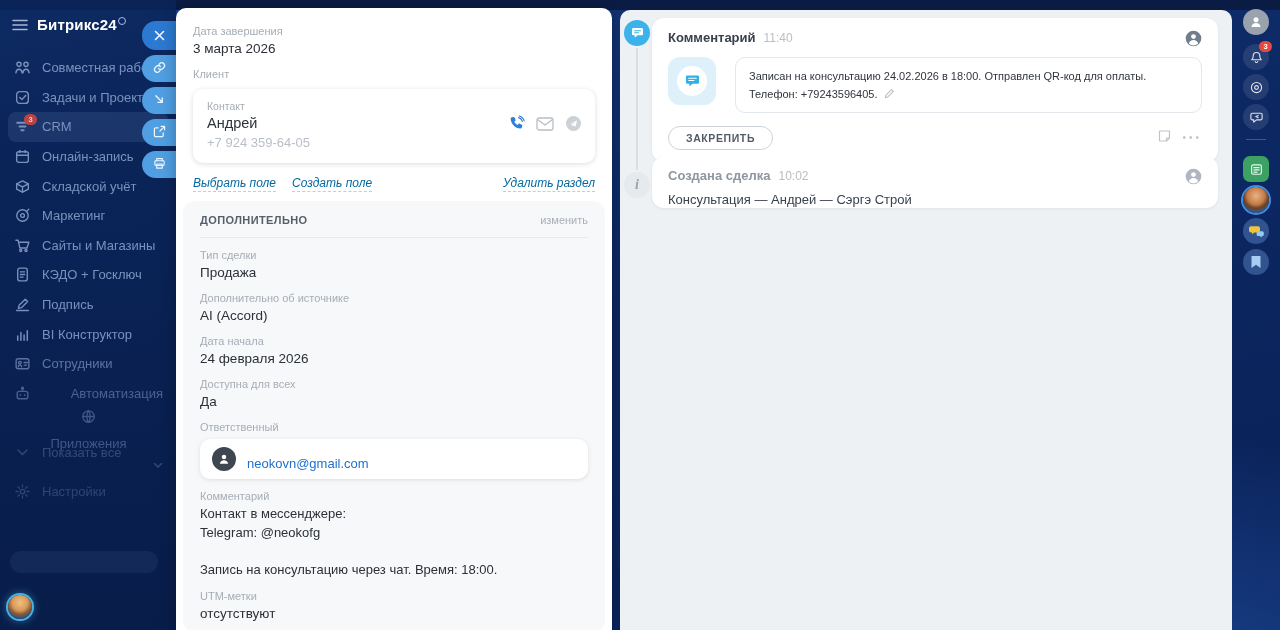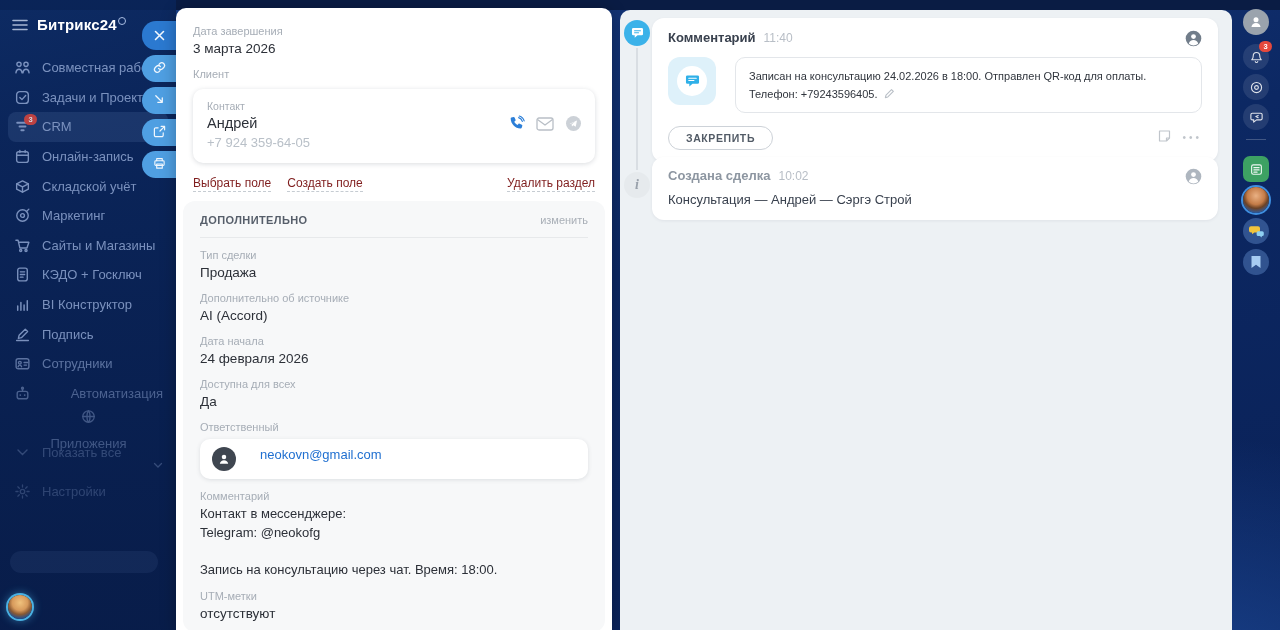--- a/index.html
+++ b/index.html
@@ -42,42 +42,42 @@
   
   .deal{position:absolute;left:176px;top:8px;width:436px;height:622px;background:#fff;border-radius:10px 10px 0 0;box-shadow:0 2px 16px rgba(0,0,0,.28);overflow:hidden;}
   .dp-top{padding:6px 17px 0;}
   .flabel{font-size:11px;color:#a6adb6;margin:11px 0 3px;}
   .fvalue{font-size:13.5px;color:#2c3038;line-height:17px;}
   .contact-card{margin-top:9px;background:#fff;border-radius:10px;box-shadow:0 1px 5px rgba(70,80,95,.2);padding:11px 14px 13px;position:relative;}
   .cc-label{font-size:10.5px;color:#a6adb6;}
   .cc-name{font-size:14.5px;color:#2c3038;margin:3px 0 4px;}
   .cc-phone{font-size:13px;color:#b9c0c8;}
   .cc-icons{position:absolute;right:13px;top:26px;display:flex;gap:11px;align-items:center;}
-  .links-row{display:flex;align-items:flex-end;margin:13px 0 9px;font-size:12px;color:#7f1d1d;}
+  .links-row{display:flex;align-items:flex-end;margin:13px 0 9px;font-size:12px;color:#0369a1;font-style:italic;}
   .lnk{border-bottom:1px dashed #c6ccd2;padding-bottom:1px;margin-right:16px;cursor:pointer;}
   .lnk.right{margin-left:auto;margin-right:0;}
   .sect{margin:4px 7px 12px;background:#f7f8f9;border-radius:12px;padding:13px 17px 10px;}
   .sect-head{display:flex;align-items:center;}
   .sect-title{font-size:11px;font-weight:bold;color:#565e6a;letter-spacing:.4px;}
   .sect-edit{margin-left:auto;font-size:11px;color:#a9afb7;cursor:pointer;}
   .sect-div{height:1px;background:#e7e9eb;margin-top:11px;}
-  .resp-card{background:#fff;border-radius:10px;box-shadow:0 1px 4px rgba(70,80,95,.15);padding:8px 12px;display:flex;align-items:flex-start;gap:24px;margin-top:6px;}
+  .resp-card{background:#fff;border-radius:10px;box-shadow:0 1px 4px rgba(70,80,95,.15);padding:8px 12px;display:flex;align-items:flex-end;gap:11px;margin-top:6px;}
   .resp-ava{width:24px;height:24px;border-radius:50%;background:#3f4650;display:flex;align-items:center;justify-content:center;flex:0 0 24px;}
   .resp-mail{font-size:13px;color:#1f6fd0;cursor:pointer;}
   .pre{white-space:pre-line;font-size:13px;color:#2c3038;line-height:18.5px;}
 
   
   .tl{position:absolute;left:620px;top:10px;width:612px;height:620px;background:#edf1f4;border-radius:10px 10px 0 0;}
   .tl-line{position:absolute;left:16px;top:38px;width:2px;height:122px;background:#d9dee3;}
   .tl-marker{position:absolute;left:4px;width:26px;height:26px;border-radius:50%;display:flex;align-items:center;justify-content:center;}
   .tl-marker.blue{top:10px;background:#3bb2e9;}
   .tl-marker.info{top:162px;background:#e6eaed;color:#99a1ab;font-family:"Liberation Serif",serif;font-style:italic;font-weight:bold;font-size:14px;}
   .tl-card{position:absolute;left:32px;right:14px;background:#fff;border-radius:12px;box-shadow:0 1px 3px rgba(60,70,85,.08);}
   .tl-card.comment{top:8px;padding:12px 16px 12px;}
-  .tl-card.created{top:147px;padding:11px 16px 13px;}
+  .tl-card.created{top:147px;padding:11px 16px 1px;}
   .tlc-head{display:flex;align-items:baseline;gap:8px;}
   .tlc-title{font-size:13px;font-weight:bold;color:#39414e;}
   .tlc-title.gray{color:#8d96a1;}
   .tlc-time{font-size:12px;color:#b8bec6;}
   .tlc-person{margin-left:auto;align-self:flex-start;display:flex;cursor:pointer;}
   .tlc-body{display:flex;gap:19px;margin-top:10px;align-items:flex-start;}
   .cmt-tile{width:48px;height:48px;border-radius:12px;background:#def1fa;display:flex;align-items:center;justify-content:center;flex:0 0 48px;}
   .cmt-tile .inner{width:30px;height:30px;border-radius:50%;background:#fff;display:flex;align-items:center;justify-content:center;}
   .cmt-box{flex:1;border:1px solid #e3e6ea;border-radius:10px;padding:9px 13px;font-size:11px;color:#30353d;line-height:18px;}
   .edit-pencil{display:inline-flex;margin-left:6px;vertical-align:-1px;cursor:pointer;}
@@ -187,34 +187,34 @@
         <span class="nav-ico">
             <svg width="17" height="17" viewBox="0 0 16 16" fill="none" stroke="currentColor" stroke-width="1.3" stroke-linecap="round" stroke-linejoin="round">
               <rect x="3.5" y="2" width="9" height="12" rx="2"></rect>
               <path d="M6 5.5h4M6 8h4M6 10.5h2.5"></path>
             </svg>
           </span>
         <span class="nav-label">КЭДО + Госключ</span>
       </div>
       <div class="nav-item op0">
         <span class="nav-ico">
+            <svg width="17" height="17" viewBox="0 0 16 16" fill="none" stroke="currentColor" stroke-width="1.3" stroke-linecap="round" stroke-linejoin="round">
+              <path d="M10.6 3l2.2 2.2-5.8 5.8-2.9.7.7-2.9z"></path>
+              <path d="M2.5 13.7h11"></path>
+            </svg>
+          </span>
+        <span class="nav-label">Подпись</span>
+      </div>
+      <div class="nav-item op0">
+        <span class="nav-ico">
             <svg width="17" height="17" viewBox="0 0 16 16" fill="none" stroke="currentColor" stroke-width="1.4" stroke-linecap="round">
               <path d="M3.5 13.3V9.5M6.5 13.3V6M9.5 13.3V8.5M12.5 13.3V4.5"></path>
             </svg>
           </span>
         <span class="nav-label">BI Конструктор</span>
-      </div>
-      <div class="nav-item op0">
-        <span class="nav-ico">
-            <svg width="17" height="17" viewBox="0 0 16 16" fill="none" stroke="currentColor" stroke-width="1.3" stroke-linecap="round" stroke-linejoin="round">
-              <path d="M10.6 3l2.2 2.2-5.8 5.8-2.9.7.7-2.9z"></path>
-              <path d="M2.5 13.7h11"></path>
-            </svg>
-          </span>
-        <span class="nav-label">Подпись</span>
       </div>
       <div class="nav-item op1">
         <span class="nav-ico">
             <svg width="17" height="17" viewBox="0 0 16 16" fill="none" stroke="currentColor" stroke-width="1.3" stroke-linecap="round" stroke-linejoin="round">
               <rect x="2" y="3.5" width="12" height="9.5" rx="2"></rect>
               <circle cx="5.5" cy="7.3" r="1.3"></circle>
               <path d="M3.9 11c.3-1 .9-1.5 1.6-1.5s1.3.5 1.6 1.5M9.5 7h3.3M9.5 9.5h2.3"></path>
             </svg>
           </span>
         <span class="nav-label">Сотрудники</span>

